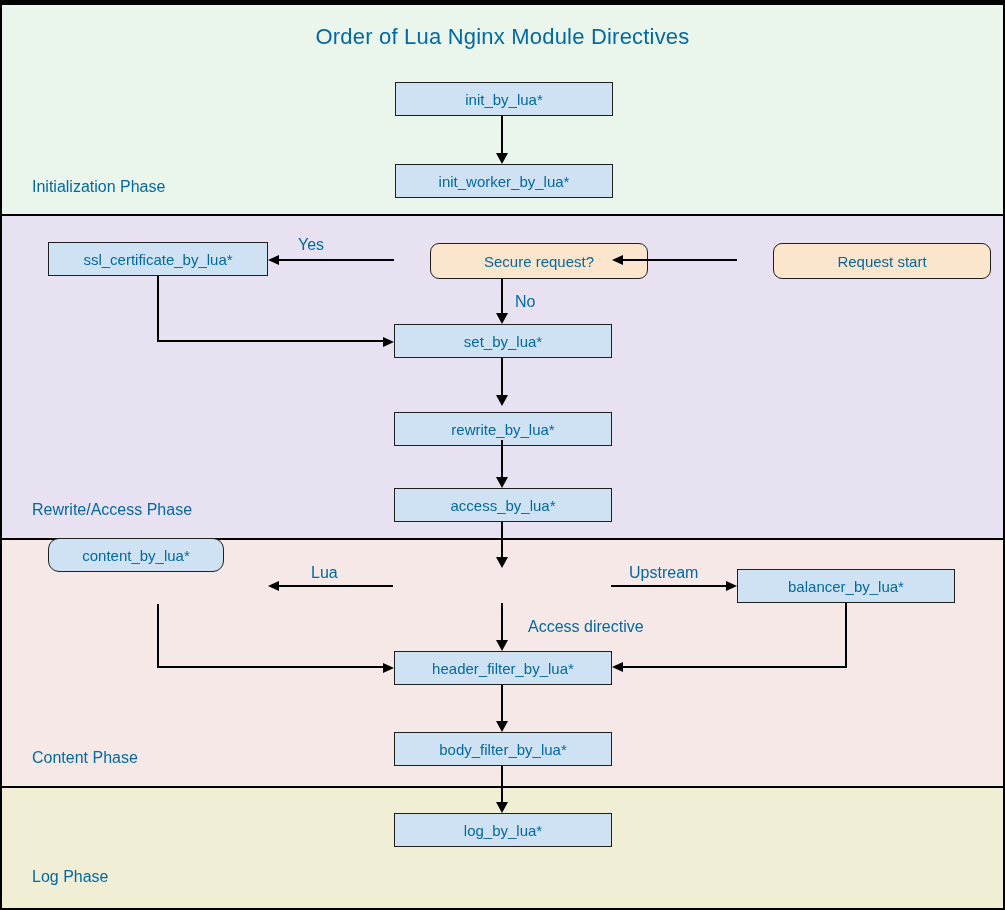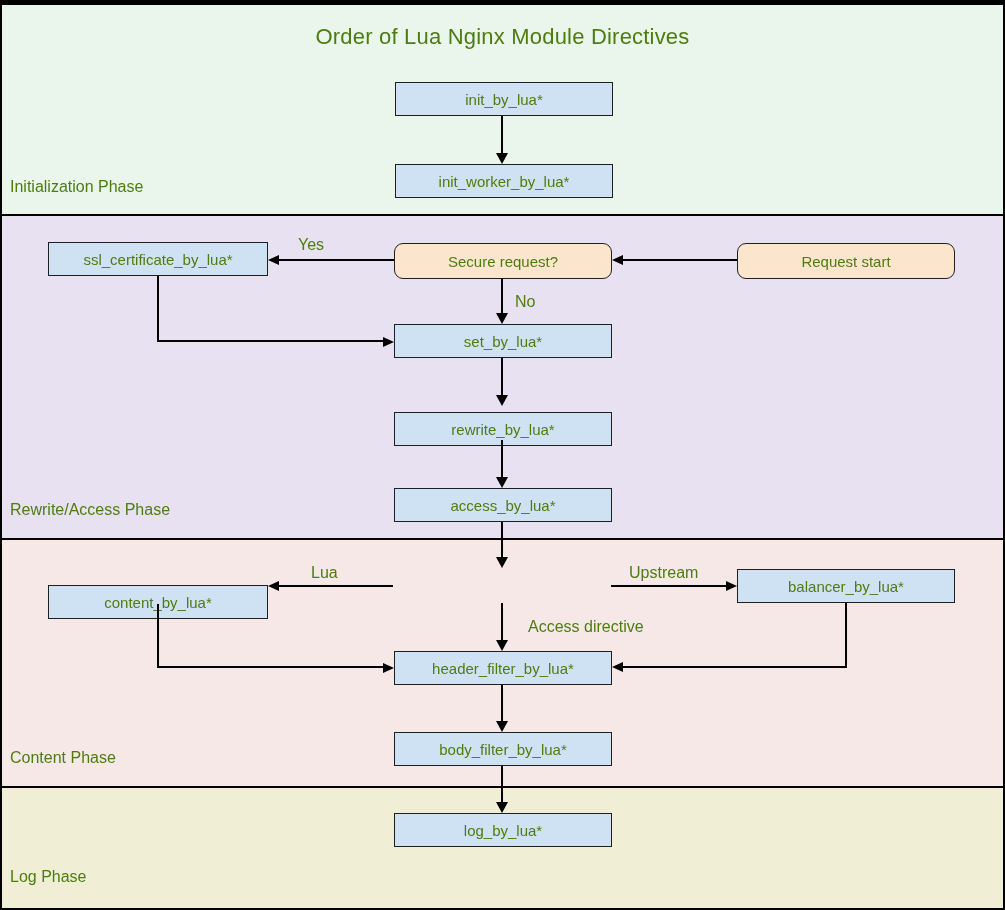--- a/index.html
+++ b/index.html
@@ -1,36 +1,36 @@
 <!DOCTYPE html>
 <html><head>
 <meta charset="utf-8">
 <style>
   html,body{margin:0;padding:0;background:#000;}
   .canvas{
     position:relative;
     width:1005px;height:910px;
     font-family:"Liberation Sans","DejaVu Sans",sans-serif;
-    color:#4d7c0f;
+    color:#0369a1;
     background:#000;
     overflow:hidden;
   }
   .band{position:absolute;left:0;width:1005px;box-sizing:border-box;
         border-left:2px solid #000;border-right:2px solid #000;border-bottom:2px solid #000;}
   .band-init   {top:0;   height:216px;background:#eaf5eb;border-top:5px solid #000;}
   .band-rewrite{top:216px;height:324px;background:#e8e1f2;}
   .band-content{top:540px;height:248px;background:#f5e8e7;}
   .band-log    {top:788px;height:122px;background:#f0efd6;}
   .title{position:absolute;top:24px;left:0;width:1005px;text-align:center;
          font-size:22px;letter-spacing:.2px;}
-  .phase-label{position:absolute;font-size:16px;}
+  .phase-label{position:absolute;font-size:16px;margin-left:22px;}
   .node{position:absolute;width:218px;height:34px;box-sizing:border-box;
         display:flex;align-items:center;justify-content:center;
         background:#cfe2f3;border:1px solid #1f1f1f;font-size:15px;}
-  .decision{background:#fce5cd;border-radius:9px;height:36px;}
+  .decision{background:#fce5cd;border-radius:9px;height:36px;margin-left:36px;}
   .small-text{font-size:13.5px;}
   .vline{position:absolute;width:2px;background:#000;}
   .hline{position:absolute;height:2px;background:#000;}
   .ah-down {position:absolute;width:0;height:0;
             border-left:6px solid transparent;border-right:6px solid transparent;
             border-top:11px solid #000;}
   .ah-left {position:absolute;width:0;height:0;
             border-top:5px solid transparent;border-bottom:5px solid transparent;
             border-right:11px solid #000;}
   .ah-right{position:absolute;width:0;height:0;
@@ -74,21 +74,21 @@
   <div class="node" style="left:394px;top:324px;">
       <span>set_by_lua*</span>
     </div>
   <div class="node" style="left:394px;top:406px;margin-top:6px;">
       <span>rewrite_by_lua*</span>
     </div>
   <div class="node" style="left:394px;top:488px;">
       <span>access_by_lua*</span>
     </div>
 
-  <div class="node" style="left:48px;top:585px;width:220px;">
+  <div class="node" style="left:48px;top:538px;width:176px;border-radius:11px;">
       <span>content_by_lua*</span>
     </div>
   <div class="node" style="left:737px;top:569px;">
       <span>balancer_by_lua*</span>
     </div>
   <div class="node" style="left:394px;top:651px;">
       <span>header_filter_by_lua*</span>
     </div>
   <div class="node" style="left:394px;top:732px;">
       <span>body_filter_by_lua*</span>

